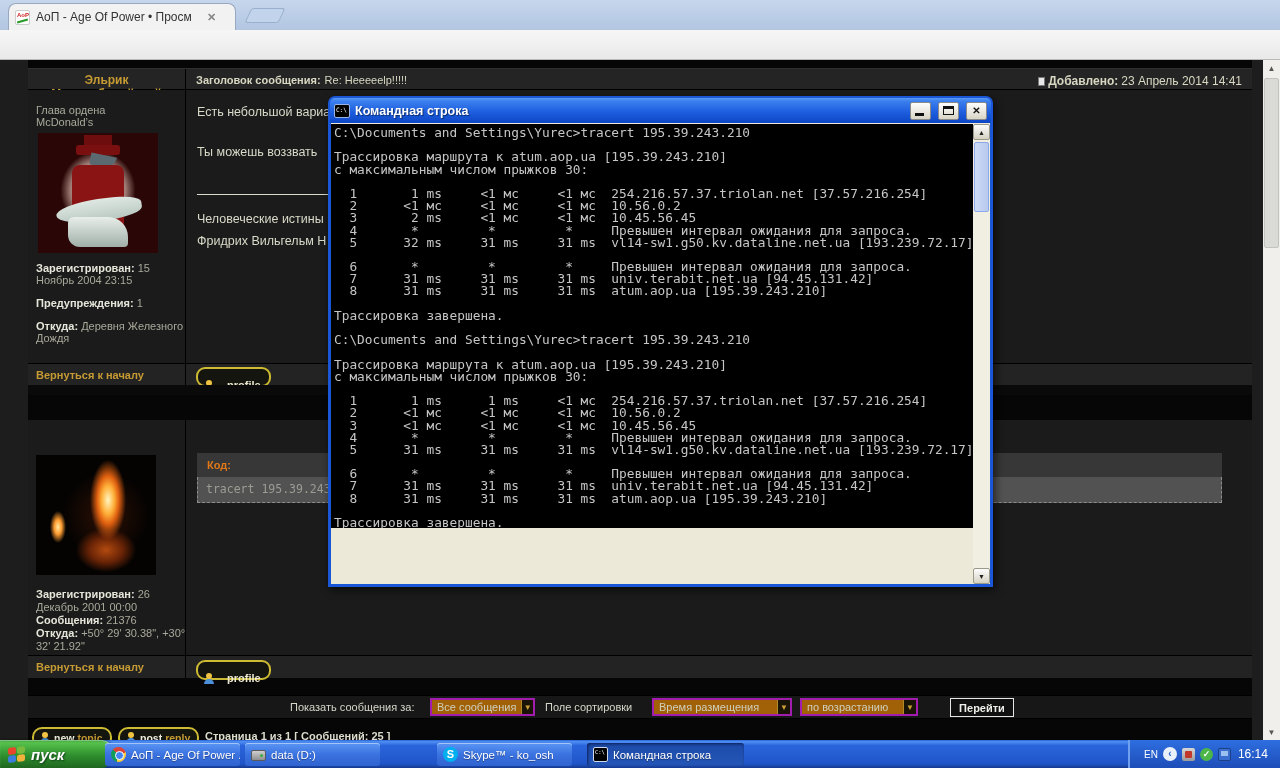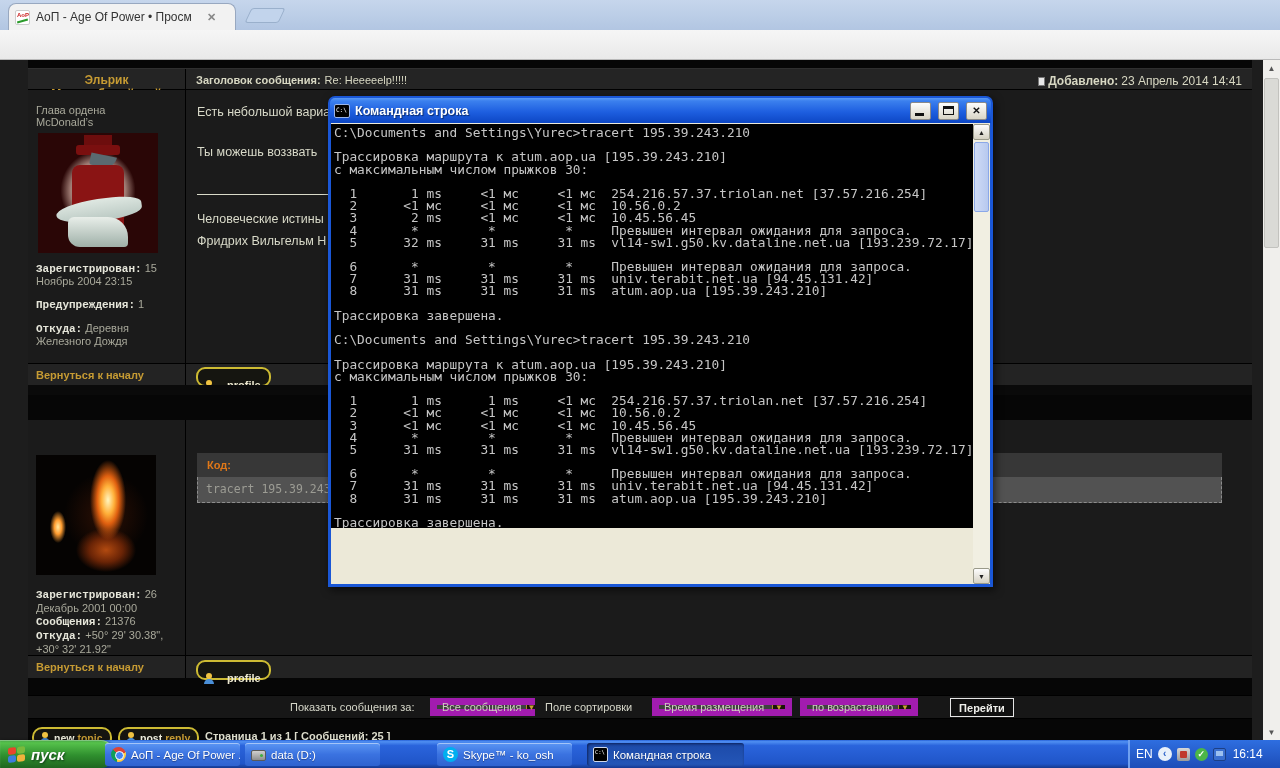--- a/index.html
+++ b/index.html
@@ -48,21 +48,21 @@
   .gold { color:#c69b33; }
   .red  { color:#c22b2b; }
   .subj { font-size:11px; color:#d8d8c3; padding-top:5px; }
   .subj b { margin-right:4px; }
   .posted { position:absolute; right:10px; top:5px; font-size:12px; color:#d8d8c3; }
   .posted b { margin:0 3px; }
   .doc-ic { display:inline-block; width:7px; height:9px; background:#e8e8e8;
     border:1px solid #777; vertical-align:-1px; }
   .rank { font-size:11px; color:#a9a99b; }
   .stats { font-size:11px; color:#a9a99b; width:150px; }
-  .stats b { color:#e6e6da;font-family:Liberation Mono, monospace; }
+  .stats b { color:#e6e6da; }
   .stats.spaced .stat { margin-bottom:11px; }
   .stats.compact .stat { margin-bottom:0; line-height:13px; }
   .backtop { font-size:11px; font-weight:bold; color:#c69b33; padding:5px 0 0 8px; }
   .profile-btn { position:absolute; left:40px; top:3px; height:18px; border:2px solid #cdbb33;
     border-radius:9px; background:#151510; display:flex; align-items:center; padding:16px 8px 0 5px; gap:12px; }
   .profile-btn span { font-size:11px; color:#ece8d0; font-weight:bold; }
   .person { width:12px; height:11px; position:relative; }
   .person::before { content:""; position:absolute; left:3px; top:0; width:6px; height:6px;
     border-radius:50%; background:#f0c342; }
   .person::after { content:""; position:absolute; left:1px; bottom:0; width:10px; height:5px;
@@ -96,21 +96,21 @@
   .codebox { left:197px; top:393px; width:1025px; }
   .codehead { background:#373737; height:24px; font-size:11px; font-weight:bold; color:#e07818;
     padding:6px 0 0 10px; }
   .codebody { background:#525252; height:26px; border:1px dashed #8d8d8d; border-top:none;
     font-family:"DejaVu Sans Mono", monospace; font-size:11.5px; color:#9c9c94; padding:5px 0 0 8px; }
 
   
   #controls { left:28px; top:635px; width:1224px; height:24px; background:#171717;
     border-top:1px solid #000; border-bottom:1px solid #000; }
   .ctl-label { position:absolute; top:5px; font-size:11px; color:#d6d7c9; }
-  .selectbox { position:absolute; top:2px; height:18px; border:7px solid #a21caf; background:#404040;
+  .selectbox { position:absolute; top:2px; height:18px; border:2px solid #a21caf; background:#a16207;
     display:flex; align-items:center; }
   .selectbox .val { font-size:11px; color:#cfcfbf; padding:0 5px; flex:1; white-space:nowrap; }
   .selectbox .arrow { width:13px; height:100%; border-left:1px solid #b08a28; color:#c8a035;
     font-size:8px; display:flex; align-items:center; justify-content:center; background:#1a1407; }
   #go-btn { position:absolute; left:922px; top:2px; width:64px; height:19px; background:#101010;
     border:1px solid #e5e5e5; color:#eeeeea; font-size:11px; font-weight:bold; text-align:center; padding-top:3px; }
 
   
   .pill { position:absolute; top:667px; height:21px; border:2px solid #cdbb33; border-radius:10px;
     background:#151510; display:flex; align-items:center; gap:3px; padding:0 7px 0 5px; }
@@ -176,21 +176,21 @@
     border:1px solid #5a5a5a; border-radius:2px; }
   .ticon.drive::after { content:""; position:absolute; right:2px; top:3px; width:3px; height:3px;
     border-radius:50%; background:#3fae3f; }
   .ticon.skype { border-radius:50%; background:#00aff0; color:#fff; font-size:11px; font-weight:bold;
     text-align:center; line-height:15px; }
   .ticon.cmdic { background:#000; border:1px solid #cfd8ec; border-radius:2px; color:#fff;
     font-size:5.5px; font-family:"DejaVu Sans Mono",monospace; padding:1px 0 0 1px; }
   #tray { position:absolute; right:0; top:0; width:152px; height:28px;
     background:linear-gradient(180deg,#2e6ee0,#1d4db8); border-left:2px solid #6fa0f0;
     display:flex; align-items:center; gap:5px; padding:0 7px 0 6px; }
-  #tray .en { color:#fff; font-size:12px; }
+  #tray .en { color:#fff; font-size:10px;margin-left:8px; }
   .langarrow { width:14px; height:14px; border-radius:50%; background:#e8f0fa; color:#2a60c8;
     font-size:10px; font-weight:bold; text-align:center; line-height:13px; }
   .trayic { width:13px; height:13px; border-radius:2px; }
   .trayic.app { background:linear-gradient(#d8d8d8,#9a9a9a); position:relative; }
   .trayic.app::after { content:""; position:absolute; left:3px; top:3px; width:7px; height:7px; background:#c0392b; border-radius:1px; }
   .trayic.shield { border-radius:50%; background:#4cb648; color:#fff; font-size:9px; font-weight:bold;
     text-align:center; line-height:13px; }
   .trayic.net { background:#3a6fd0; border:1px solid #1c3f86; position:relative; }
   .trayic.net::after { content:""; position:absolute; left:2px; top:2px; width:7px; height:5px; background:#9cc0f0; }
   #clock { color:#fff; font-size:12px; margin-left:2px; }

